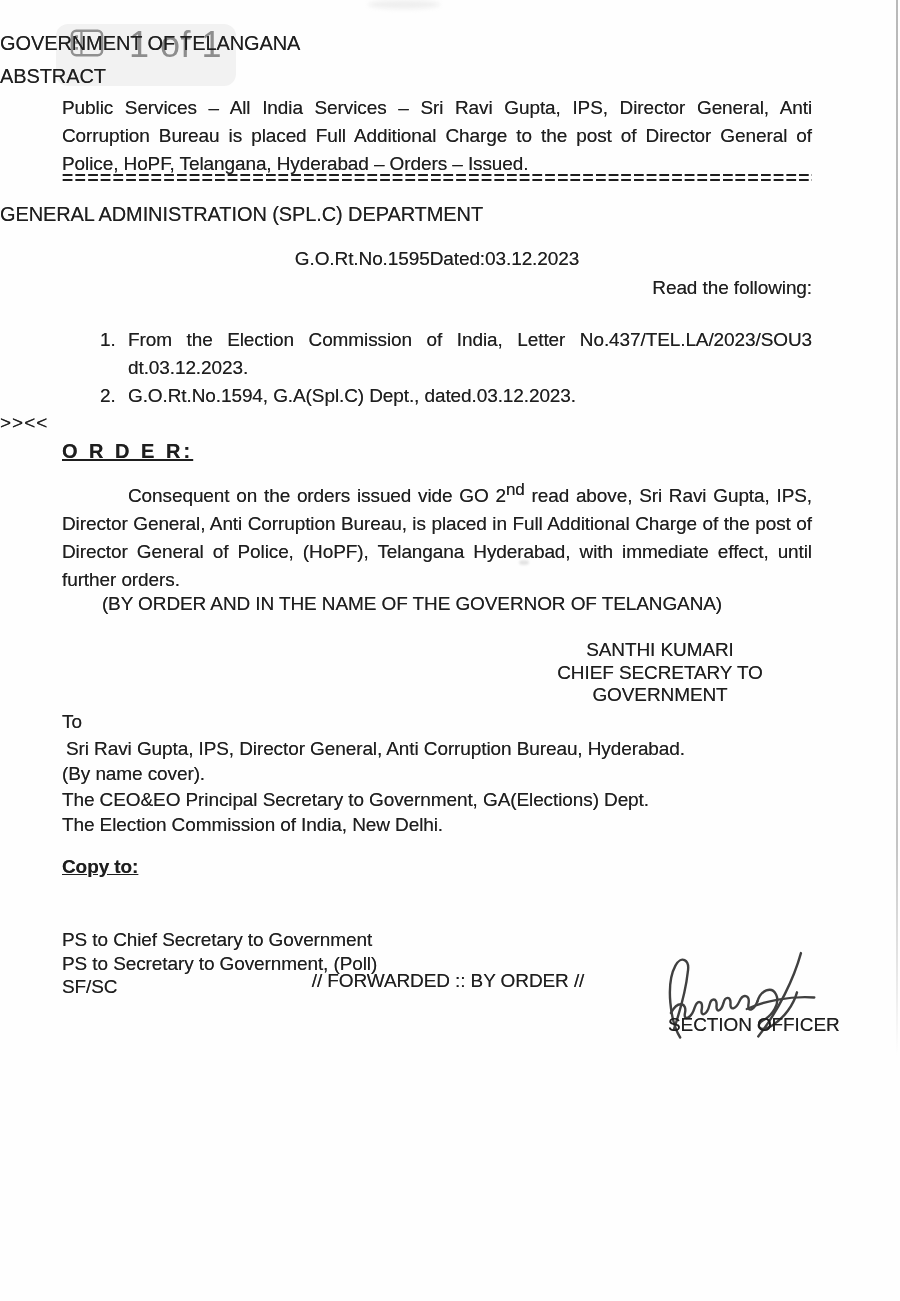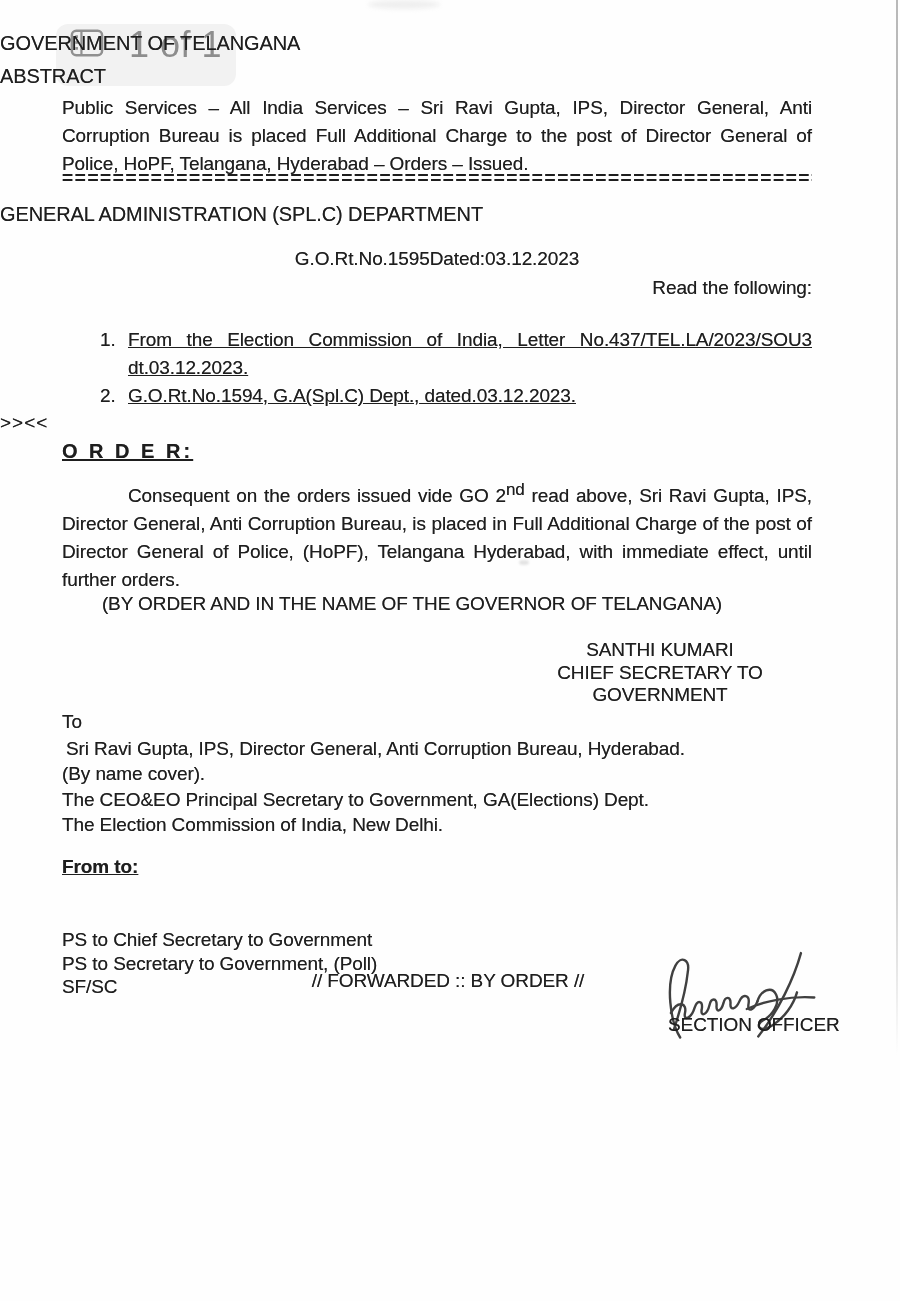--- a/index.html
+++ b/index.html
@@ -60,21 +60,21 @@
     font-size: 19px;
     letter-spacing: 1.6px;
     line-height: 18px;
   }
 
   .go-row { display: flex; justify-content: space-between; }
   .right-align { text-align: right; }
 
   .ref-item { display: flex; line-height: 28px; }
   .ref-num { width: 28px; flex: 0 0 28px; }
-  .ref-text { flex: 1; text-align: justify; text-decoration: underline; }
+  .ref-text { flex: 1; text-align: justify; }
 
   .order-heading {
     font-weight: bold;
     letter-spacing: 3px;
     text-decoration: underline;
     font-size: 20px;
   }
   .order-para { text-indent: 66px; }
   sup { font-size: 17px; line-height: 0; }
 
@@ -177,21 +177,21 @@
   </div>
 
   <div class="abs content body-19 doc-text" style="top:711px;">To</div>
   <div class="abs body-19 doc-text" style="left:66px; top:736px; width:760px;">
     <div class="addr-line">Sri Ravi Gupta, IPS, Director General, Anti Corruption Bureau, Hyderabad.</div>
     <div class="addr-line" style="margin-left:-4px;">(By name cover).</div>
     <div class="addr-line" style="margin-left:-4px;">The CEO&amp;EO Principal Secretary to Government, GA(Elections) Dept.</div>
     <div class="addr-line" style="margin-left:-4px;">The Election Commission of India, New Delhi.</div>
   </div>
 
-  <div class="abs content copy-heading doc-text" style="top:856px;">From to:</div>
+  <div class="abs content copy-heading doc-text" style="top:856px;">Copy to:</div>
   <div class="abs body-19 doc-text" style="left:62px; top:928px; width:760px;">
     <div class="copy-line">PS to Chief Secretary to Government</div>
     <div class="copy-line">PS to Secretary to Government, (Poll)</div>
     <div class="copy-line">SF/SC</div>
   </div>
 
   <div class="abs body-19 doc-text" style="left:0; width:896px; top:970px; text-align:center;">// FORWARDED :: BY ORDER //</div>
 
   <svg class="abs signature-svg" style="left:662px; top:946px;" width="168" height="96" viewBox="0 0 168 96">
     <g fill="none" stroke="#262626" stroke-width="2.4" stroke-linecap="round" opacity="0.88">

